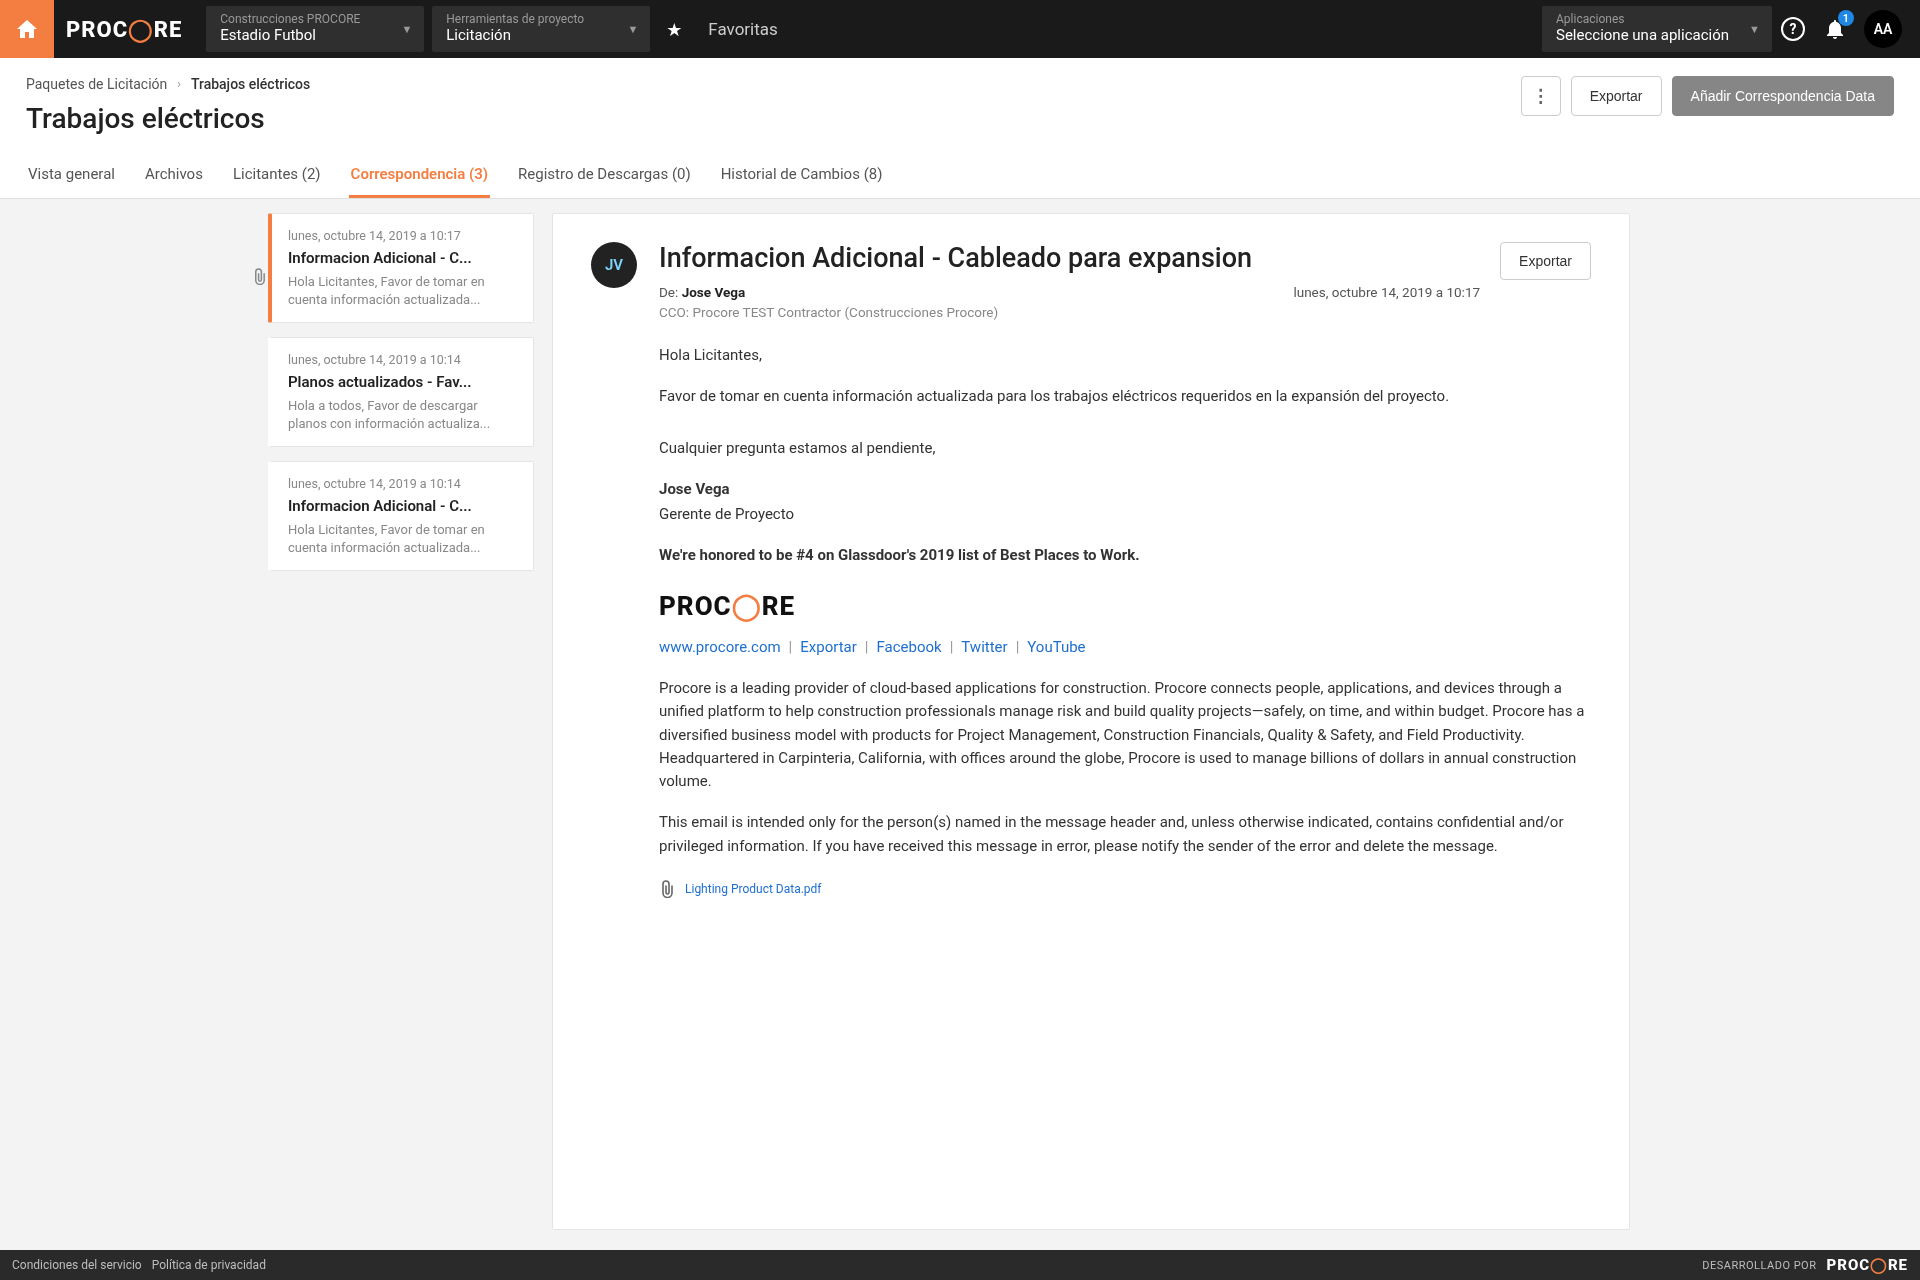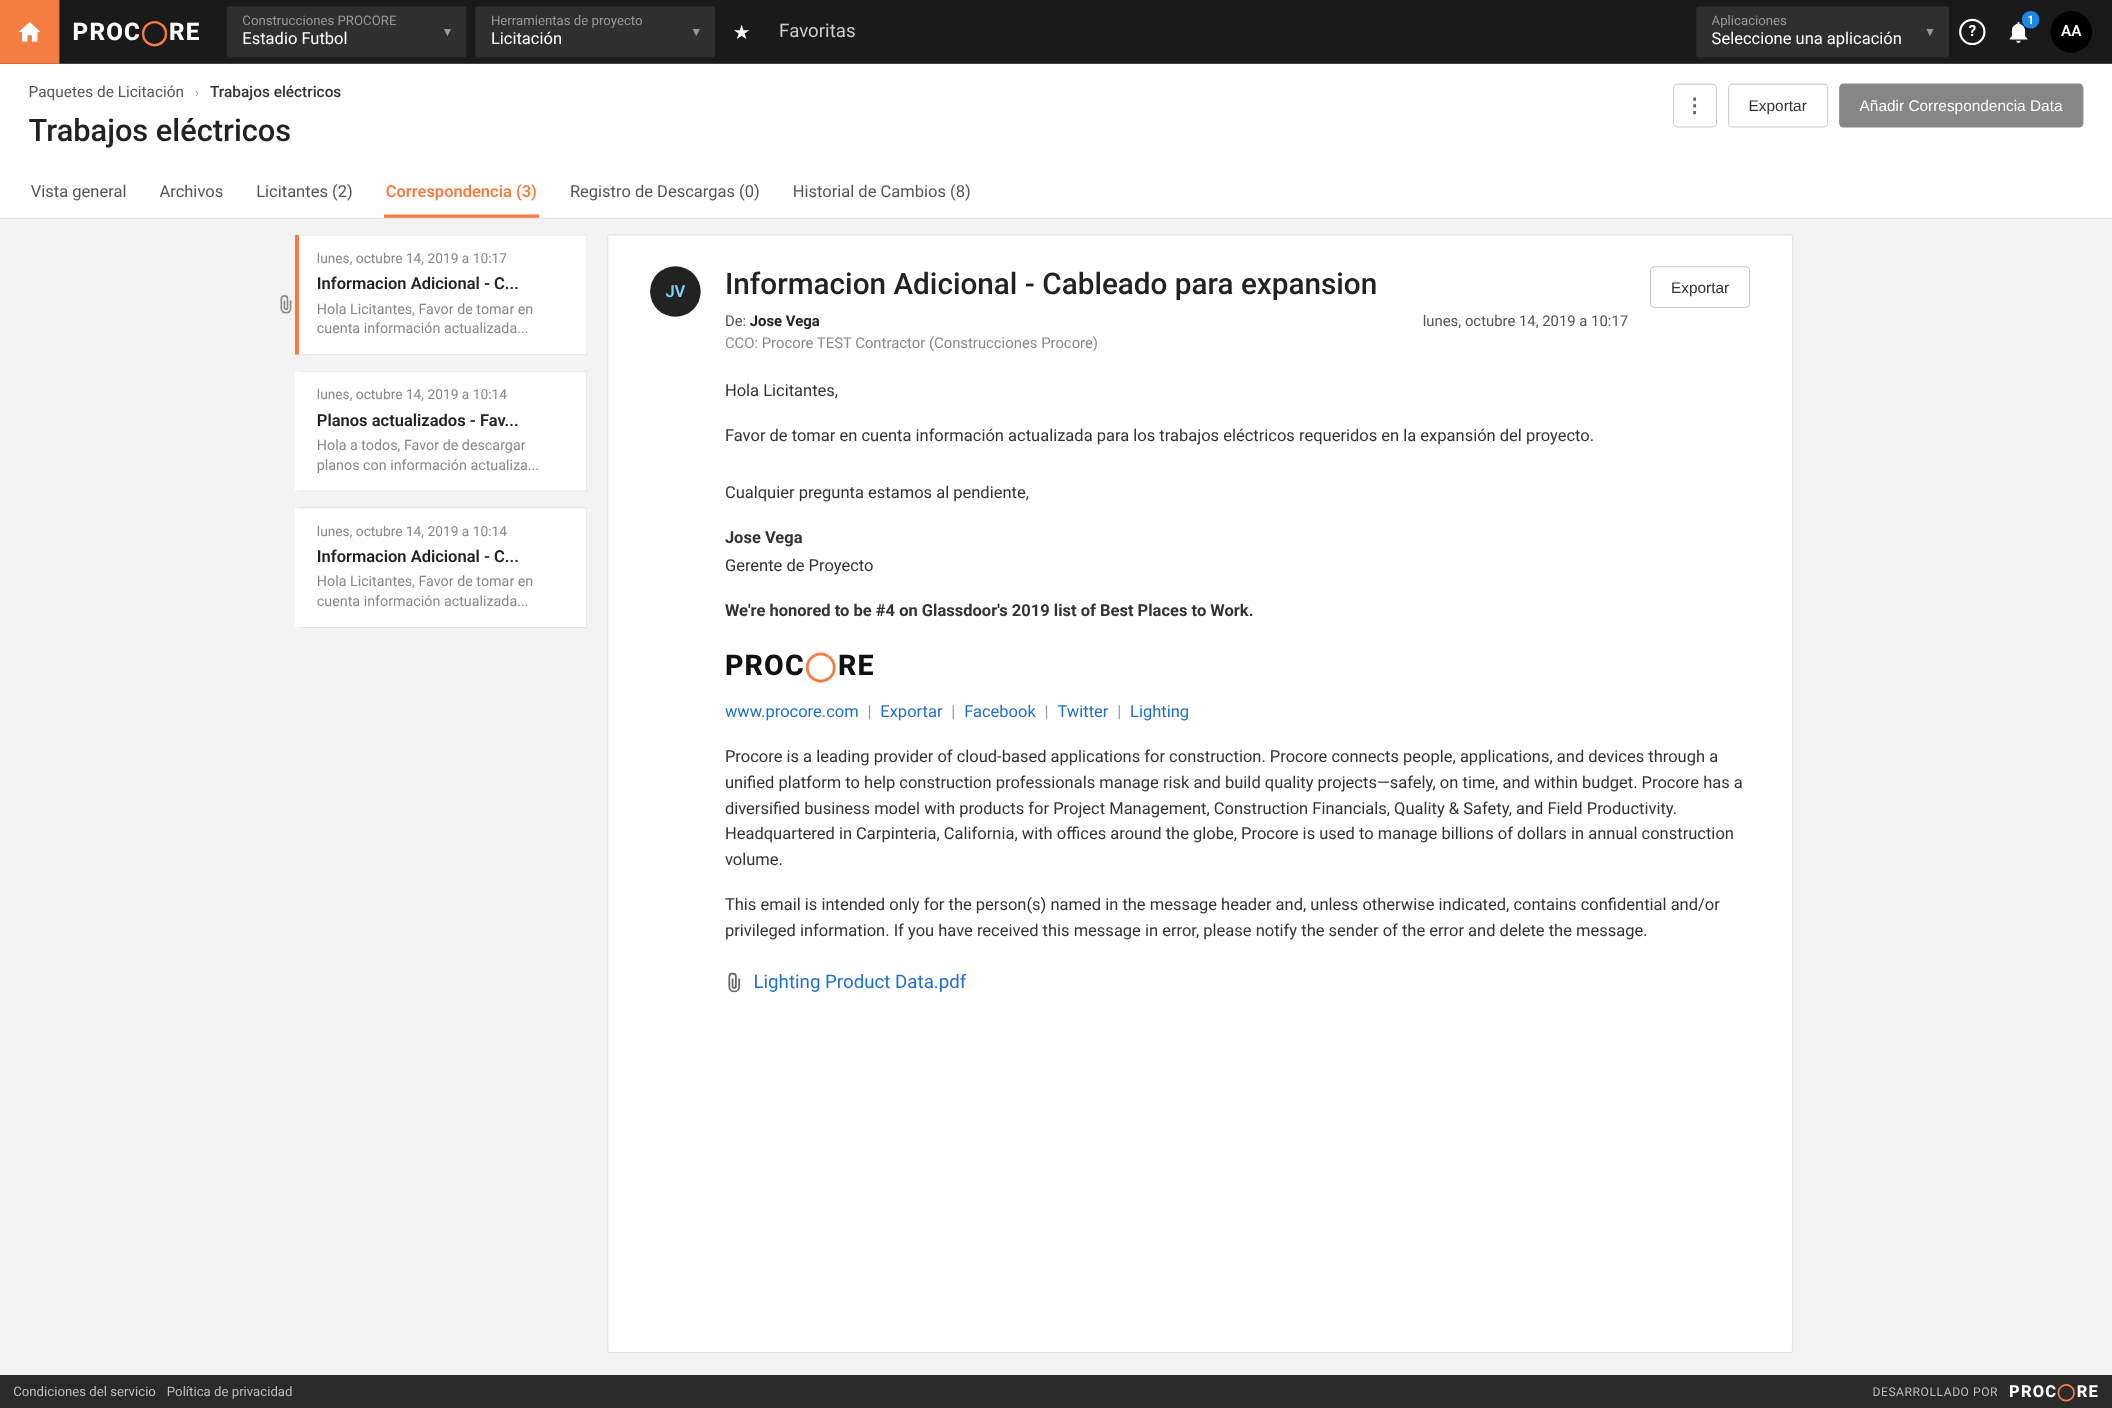--- a/index.html
+++ b/index.html
@@ -67,21 +67,21 @@
 
 .body-area { margin-left: 68px; margin-top: 24px; font-size: 15px; color: #333; line-height: 1.55; }
 .body-area p { margin-bottom: 18px; }
 .sig-name { font-weight: 700; }
 .honor { font-weight: 700; }
 .sig-logo { font-size: 26px; font-weight: 800; letter-spacing: 1px; color: #111; margin: 6px 0 10px 0; display: flex; align-items: center; }
 .sig-links { display: flex; gap: 8px; font-size: 15px; margin-bottom: 18px; flex-wrap: wrap; }
 .sig-links a { color: #1f6fd0; text-decoration: none; }
 .sig-links .pipe { color: #999; }
 .attach-row { display: flex; align-items: center; gap: 10px; margin-top: 22px; }
-.attach-row a { color: #1f6fd0; text-decoration: none; font-size: 17px; text-align: right; }
+.attach-row a { color: #1f6fd0; text-decoration: none; font-size: 12px; text-align: right; }
 
 
 .footer { position: absolute; bottom: 0; left: 0; right: 0; height: 30px; background: #2a2a2a; color: #bdbdbd; font-size: 12px; display: flex; align-items: center; padding: 0 12px; }
 .footer .f-left { display: flex; gap: 10px; }
 .footer .f-right { margin-left: auto; display: flex; align-items: center; gap: 10px; font-size: 11px; letter-spacing: 0.5px; }
 .footer .f-logo { font-weight: 800; font-size: 15px; letter-spacing: 1px; color: #fff; }
 
 svg { display: block; }
 </style>
 </head>
@@ -211,21 +211,21 @@
         </div>
         <div class="sig-links" id="siglinks">
             <a href="#">www.procore.com</a>
             <span class="pipe">|</span>
             <a href="#">Exportar</a>
             <span class="pipe">|</span>
             <a href="#">Facebook</a>
             <span class="pipe">|</span>
             <a href="#">Twitter</a>
             <span class="pipe">|</span>
-            <a href="#">Lighting</a>
+            <a href="#">YouTube</a>
           </div>
         <p>Procore is a leading provider of cloud-based applications for construction. Procore connects people, applications, and devices through a unified platform to help construction professionals manage risk and build quality projects—safely, on time, and within budget. Procore has a diversified business model with products for Project Management, Construction Financials, Quality &amp; Safety, and Field Productivity. Headquartered in Carpinteria, California, with offices around the globe, Procore is used to manage billions of dollars in annual construction volume.</p>
         <p>This email is intended only for the person(s) named in the message header and, unless otherwise indicated, contains confidential and/or privileged information. If you have received this message in error, please notify the sender of the error and delete the message.</p>
         <div class="attach-row">
           <svg width="16" height="18" viewBox="0 0 16 18">
               <path fill="none" stroke="#666" stroke-width="1.6" d="M13 5.5v7.5c0 2.5-2 4.5-4.5 4.5S4 15.5 4 13V4c0-1.7 1.3-3 3-3s3 1.3 3 3v8.5c0 .8-.7 1.5-1.5 1.5S7 13.3 7 12.5V5.5"></path>
             </svg>
           <a href="#">Lighting Product Data.pdf</a>
         </div>
       </div>

